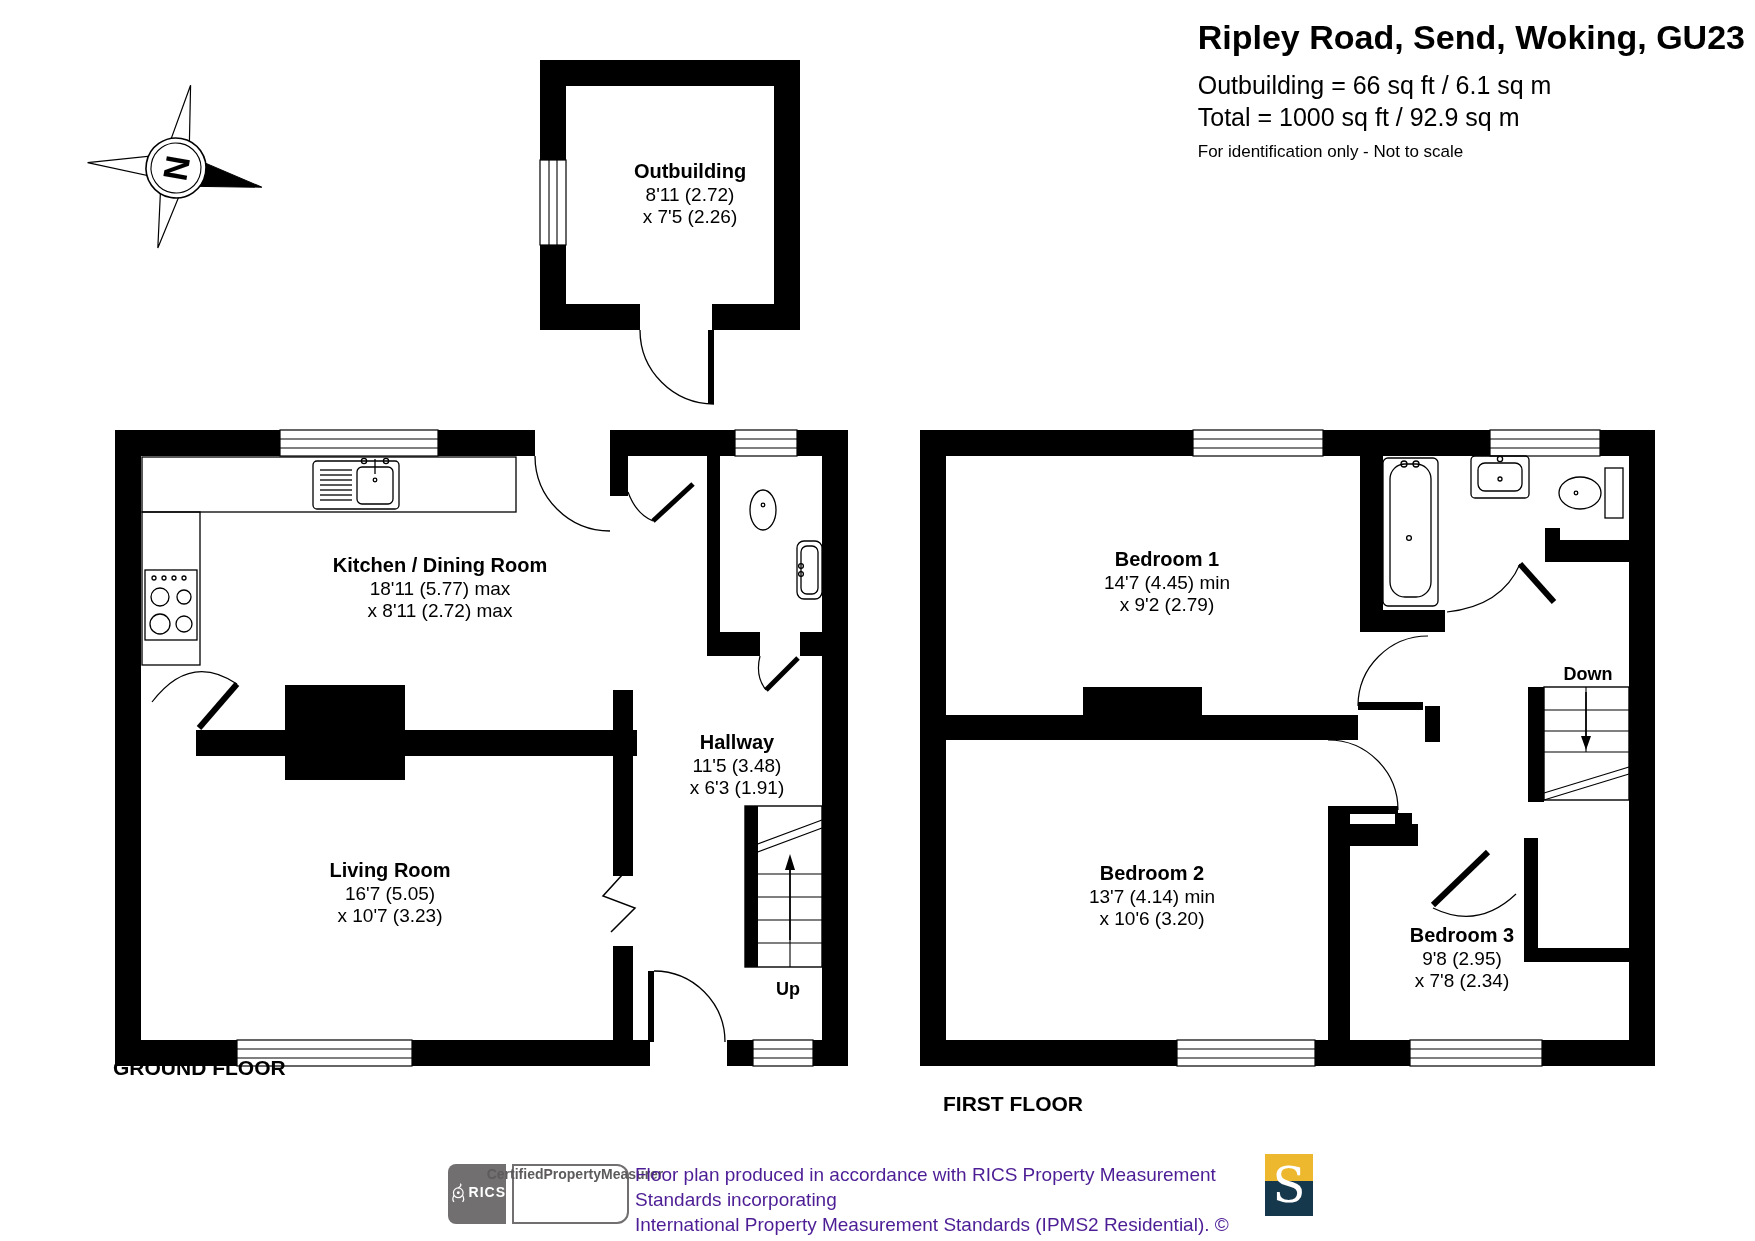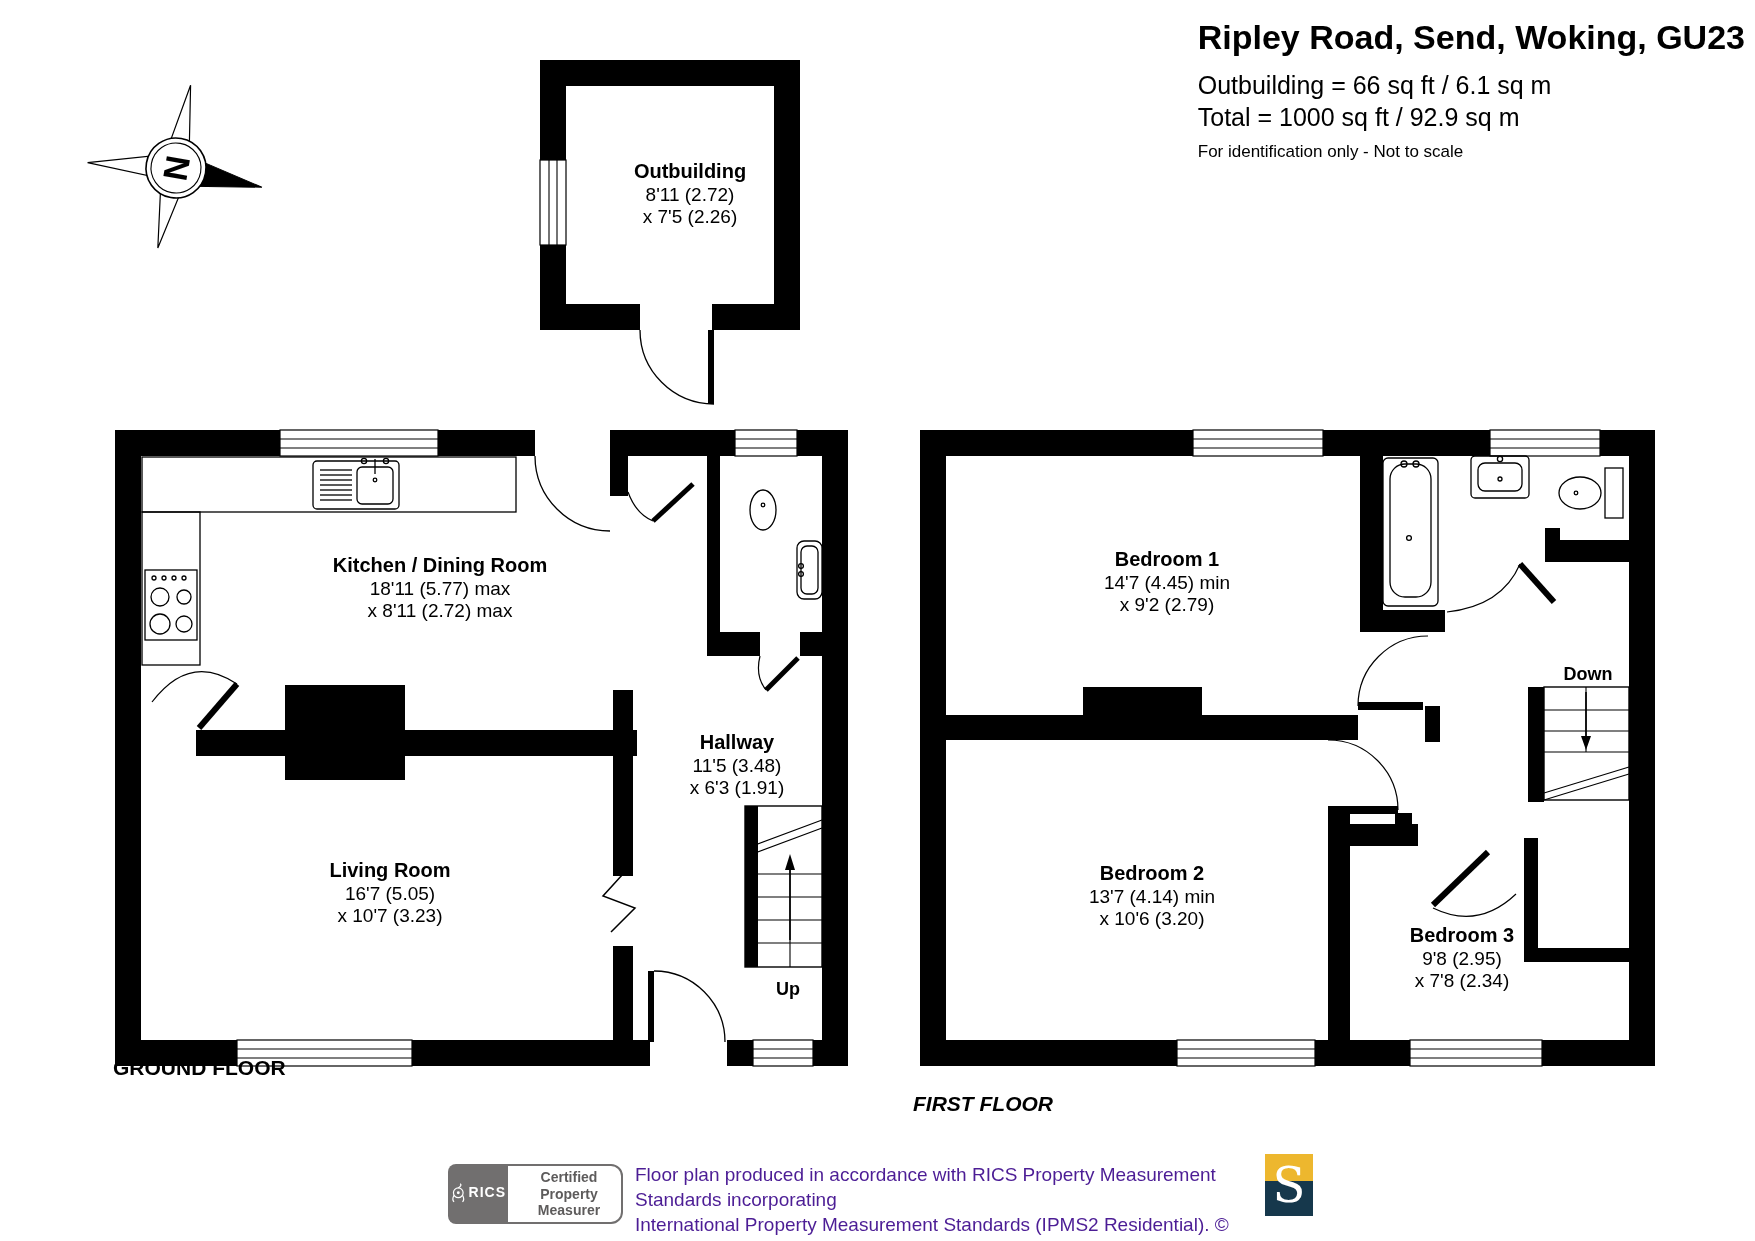--- a/index.html
+++ b/index.html
@@ -5,27 +5,27 @@
   html,body{margin:0;padding:0;background:#ffffff;}
   body{width:1755px;height:1241px;position:relative;overflow:hidden;
        font-family:"Liberation Sans", sans-serif;color:#000;}
   #plan-svg{position:absolute;left:0;top:0;}
   .hdr{position:absolute;top:18px;right:10px;text-align:left;}
   .hdr .title{font-size:34px;font-weight:bold;letter-spacing:0px;margin:0 0 14px 0;}
   .hdr .area-line{font-size:25px;margin:3px 0;}
   .hdr .note{font-size:17px;margin-top:10px;}
   .floor-label{position:absolute;font-size:21px;font-weight:bold;}
   #ground-label{left:113px;top:1056px;}
-  #first-label{left:913px;top:1092px;font-style:italic;}
+  #first-label{left:943px;top:1092px;}
   .footer{position:absolute;left:448px;top:1164px;height:62px;}
   .rics-box{position:absolute;left:0;top:0;width:58px;height:60px;background:#716F6F;
             border-radius:8px 0 0 8px;display:flex;flex-direction:row;align-items:center;justify-content:flex-end;}
   .rics-text{color:#fff;font-weight:bold;font-size:14px;letter-spacing:1px;margin-bottom:4px;}
-  .cert-box{position:absolute;left:58px;top:0;width:104px;height:56px;border:2px solid #716F6F;
-            border-radius:0 12px 12px 0;background:#fff;display:flex;flex-direction:column;justify-content:center;padding-left:9px;align-items:center;}
+  .cert-box{position:absolute;left:64px;top:0;width:104px;height:56px;border:2px solid #716F6F;
+            border-radius:0 12px 12px 0;background:#fff;display:flex;flex-direction:row;justify-content:center;padding-left:9px;}
   .cert-box span{font-size:14px;font-weight:bold;color:#5d5b5b;line-height:1.18;}
   .disclaimer{position:absolute;left:187px;top:-2px;width:660px;font-size:19px;color:#4c1d95;line-height:1.32;}
   .s-logo{position:absolute;left:817px;top:-10px;width:48px;height:62px;}
   .s-top{position:absolute;left:0;top:0;width:48px;height:27px;background:#EDB72E;}
   .s-bottom{position:absolute;left:0;top:27px;width:48px;height:35px;background:#16384C;}
   .s-letter{position:absolute;left:0;top:0;width:48px;height:62px;display:flex;align-items:center;justify-content:center;
             color:#fff;font-family:"DejaVu Serif", serif;font-size:48px;line-height:1;}
   svg text{font-family:"Liberation Sans", sans-serif;}
   .room-name{font-weight:bold;font-size:20px;}
   .room-dim{font-size:19px;}

